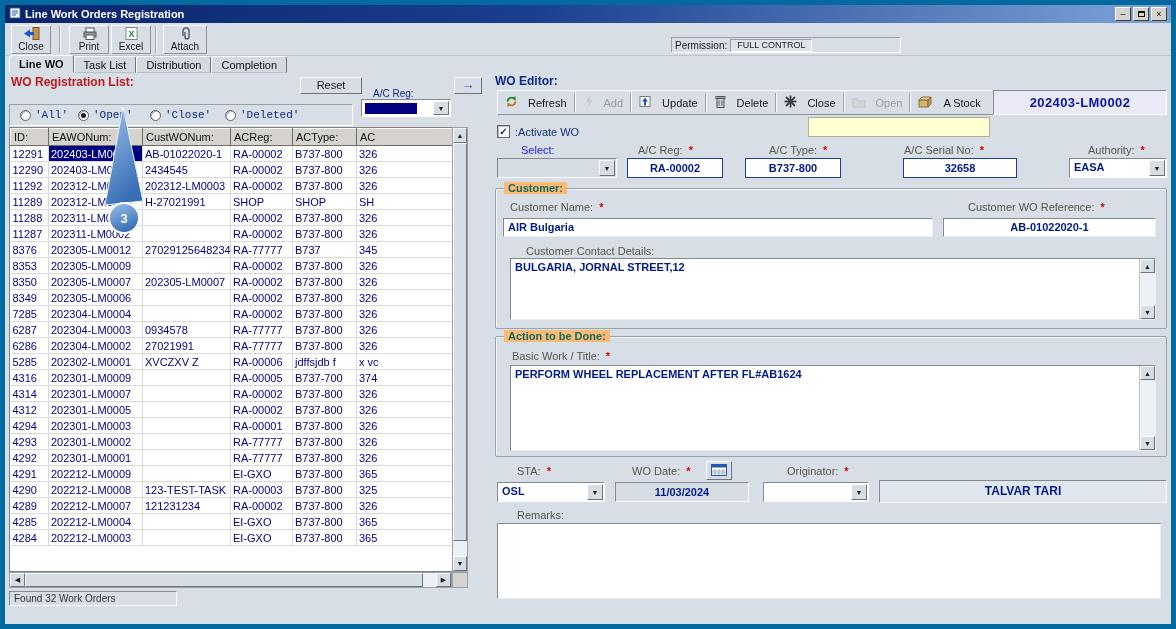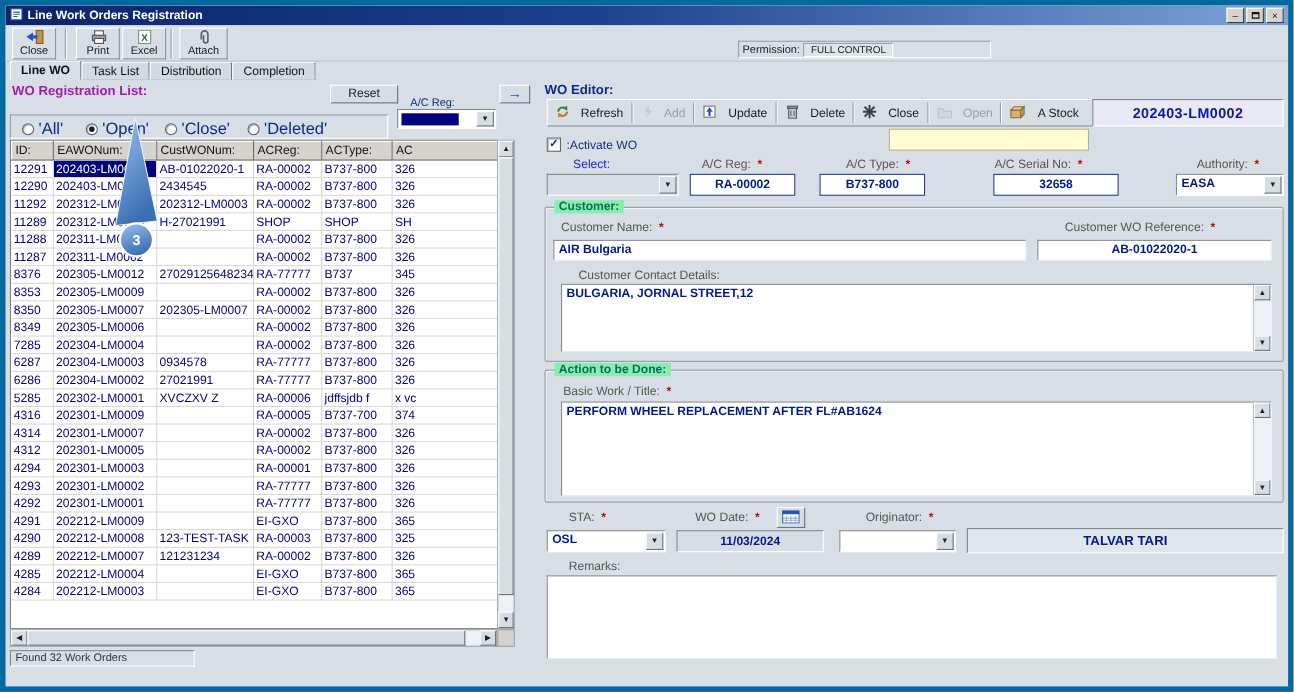--- a/index.html
+++ b/index.html
@@ -30,37 +30,37 @@
   
   .tabs{position:absolute;left:4px;top:50px;display:flex;height:18px;align-items:center;}
   .tab{height:17px;margin-top:1px;padding:0 9px;line-height:16px;font-size:11px;color:#111;background:#d3dae2;
     border:1px solid;border-color:#fff #6e747a #b8c0c8 #fff;border-top-left-radius:3px;border-top-right-radius:3px;}
   .tab.active{height:18px;margin-top:0;font-weight:bold;background:#d7dee6;border-bottom-color:#d7dee6;position:relative;z-index:2;}
 
   
   .btn3d{background:#d6dde4;border:1px solid;border-color:#fff #6e747a #6e747a #fff;font-size:11px;color:#1a1a1a;text-align:center;}
 
   
-  .ptitle{position:absolute;left:6px;top:70px;font-size:12px;font-weight:bold;color:#a21caf;}
+  .ptitle{position:absolute;left:6px;top:70px;font-size:12px;font-weight:bold;color:#b91c1c;}
   .reset-btn{position:absolute;left:295px;top:72px;width:62px;height:17px;line-height:15px;}
   .fwd-btn{position:absolute;left:449px;top:72px;width:28px;height:17px;line-height:14px;font-weight:bold;color:#1c55d4;font-size:13px;}
   .acreg-lb{position:absolute;left:368px;top:83px;font-size:10px;color:#0b2a8a;}
   .combo{position:relative;background:#fff;border:1px solid;border-color:#848a90 #fff #fff #848a90;}
   .combo .dd{position:absolute;right:1px;top:1px;bottom:1px;width:16px;background:#d6dde4;
     border:1px solid;border-color:#fff #6e747a #6e747a #fff;font-size:7px;color:#222;
     display:flex;align-items:center;justify-content:center;}
   .combo-val{display:block;padding:2px 4px;font-weight:bold;color:#001a8c;font-size:11px;white-space:nowrap;overflow:hidden;}
   .filter-combo{position:absolute;left:356px;top:94px;width:90px;height:18px;}
   .sel-rect{position:absolute;left:3px;top:3px;width:52px;height:11px;background:#000080;}
 
   .radio-strip{position:absolute;left:4px;top:99px;width:344px;height:22px;border:1px solid;border-color:#9aa0a8 #fff #fff #9aa0a8;}
   .ritem{position:absolute;top:4px;display:flex;align-items:center;gap:4px;}
   .rad{width:11px;height:11px;border-radius:50%;background:#fff;border:1px solid #5a6066;box-shadow:inset 1px 1px 1px #aab;}
   .rad.on::after{content:"";display:block;width:5px;height:5px;border-radius:50%;background:#1a1a1a;margin:2px;}
-  .rlabel{font-size:15px;color:#0b2a8a;}
+  .rlabel{font-size:11px;color:#0b2a8a;font-family:Liberation Mono, monospace;}
 
   
   .grid{position:absolute;left:4px;top:122px;width:443px;height:445px;background:#fff;
     border:1px solid #808080;border-right:none;overflow:hidden;}
   .grid table{border-collapse:collapse;table-layout:fixed;width:443px;font-size:11px;color:#000080;}
   .grid th{background:#d6d3ce;border:1px solid;border-color:#fff #6e6e66 #6e6e66 #fff;font-weight:normal;
     text-align:left;padding:1px 3px;color:#111;height:17px;white-space:nowrap;overflow:hidden;}
   .grid td{border-right:1px solid #d9d9d9;border-bottom:1px solid #d9d9d9;padding:1px 2px;height:16px;
     white-space:nowrap;overflow:hidden;}
   .grid tr.sel td:nth-child(2){background:#000080;color:#fff;}
@@ -96,21 +96,21 @@
   .cblabel{font-size:11px;color:#13317c;}
   .select-lb{position:absolute;left:516px;top:139px;color:#2222e0;font-size:11px;}
   .flabel{position:absolute;top:139px;font-size:11px;color:#56564a;white-space:nowrap;}
   .req{color:#d40000;font-weight:bold;margin-left:6px;}
   .vbox{position:absolute;top:153px;height:20px;background:#fff;border:1px solid #1c3f94;color:#001a8c;
     font-weight:bold;font-size:11px;text-align:center;line-height:18px;white-space:nowrap;overflow:hidden;}
   .select-combo{position:absolute;left:492px;top:153px;width:120px;height:20px;background:#d6dde4;}
   .auth-combo{position:absolute;left:1064px;top:153px;width:98px;height:20px;}
 
   .fieldset{position:absolute;border:1px solid #9aa4ac;border-radius:2px;box-shadow:inset 1px 1px 0 #f2f5f8;}
-  .legend{position:absolute;top:-7px;left:8px;background:#86efac;padding:0 4px;color:#0e6b60;font-weight:bold;font-size:11px;}
+  .legend{position:absolute;top:-7px;left:8px;background:#fdba74;padding:0 4px;color:#0e6b60;font-weight:bold;font-size:11px;}
   .fs-label{position:absolute;font-size:11px;color:#56564a;white-space:nowrap;}
   .inputbox{position:absolute;background:#fff;border:1px solid;border-color:#848a90 #e8edf2 #e8edf2 #848a90;
     font-weight:bold;color:#001a8c;font-size:11px;padding:2px 4px;white-space:nowrap;overflow:hidden;}
   .tarea{position:absolute;background:#fff;border:1px solid;border-color:#848a90 #e8edf2 #e8edf2 #848a90;overflow:hidden;}
   .tval{padding:2px 4px;font-weight:bold;color:#001a8c;font-size:11px;}
   .vsb{position:absolute;right:0;top:0;bottom:0;width:16px;background:#edf0f4;border-left:1px solid #b8c0c8;}
 
   .sta-lb{position:absolute;top:460px;font-size:11px;color:#56564a;white-space:nowrap;}
   .cal-btn{position:absolute;left:701px;top:456px;width:26px;height:19px;display:flex;align-items:center;justify-content:center;}
   .datebox{position:absolute;left:610px;top:477px;width:134px;height:20px;background:#d6dde4;

